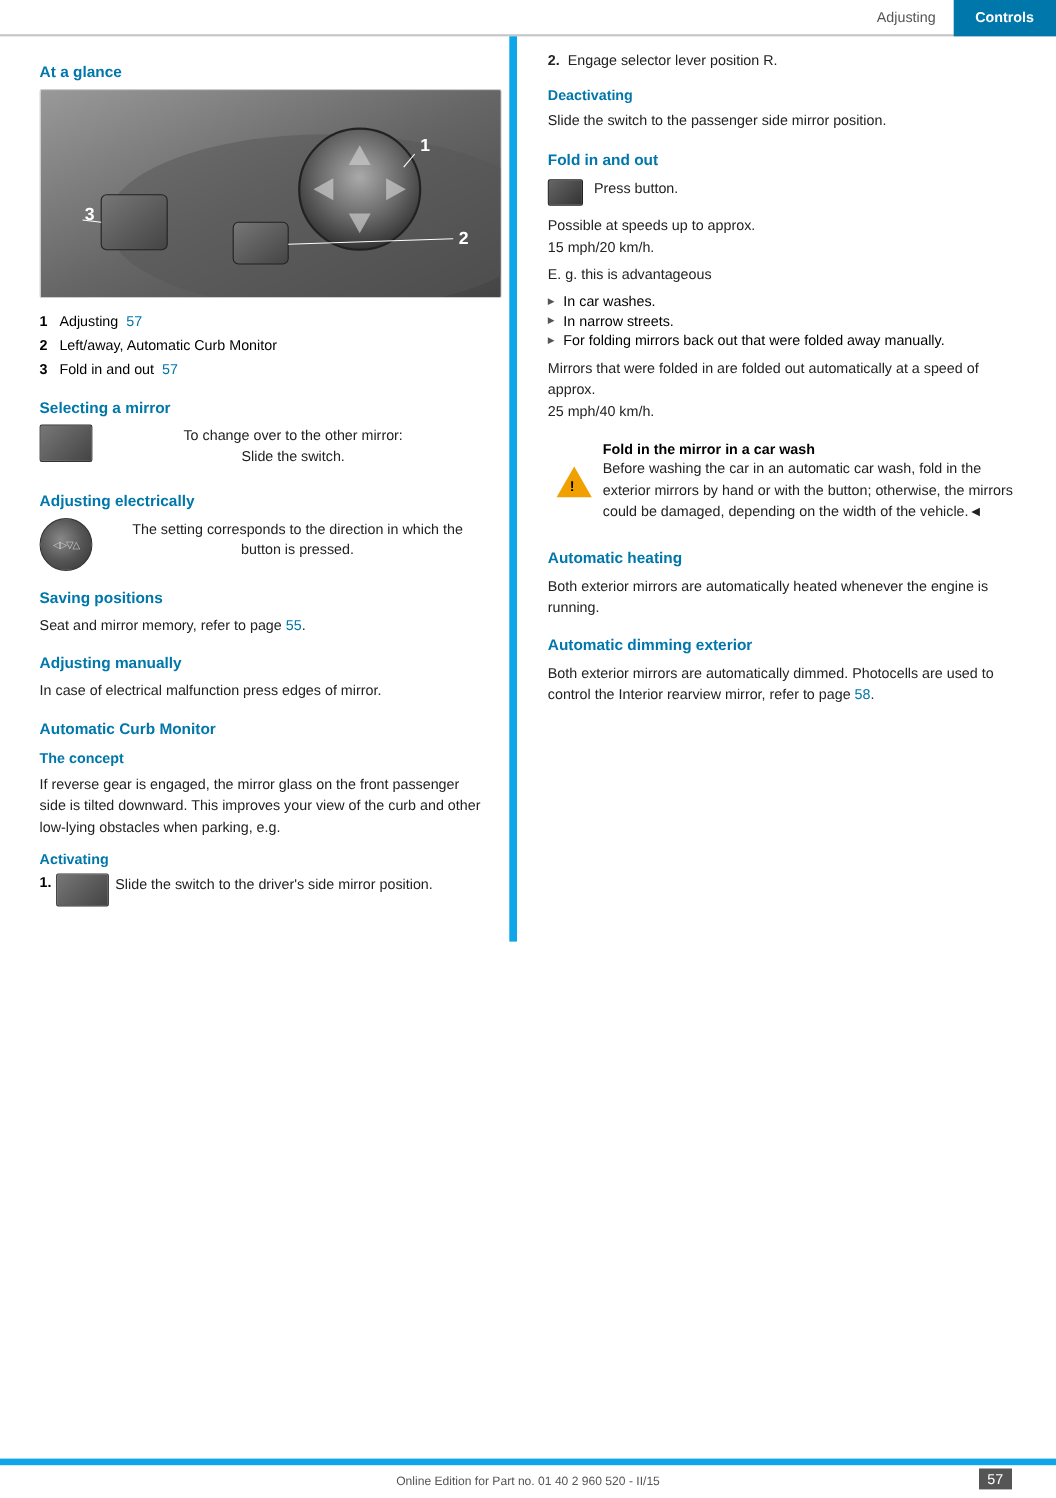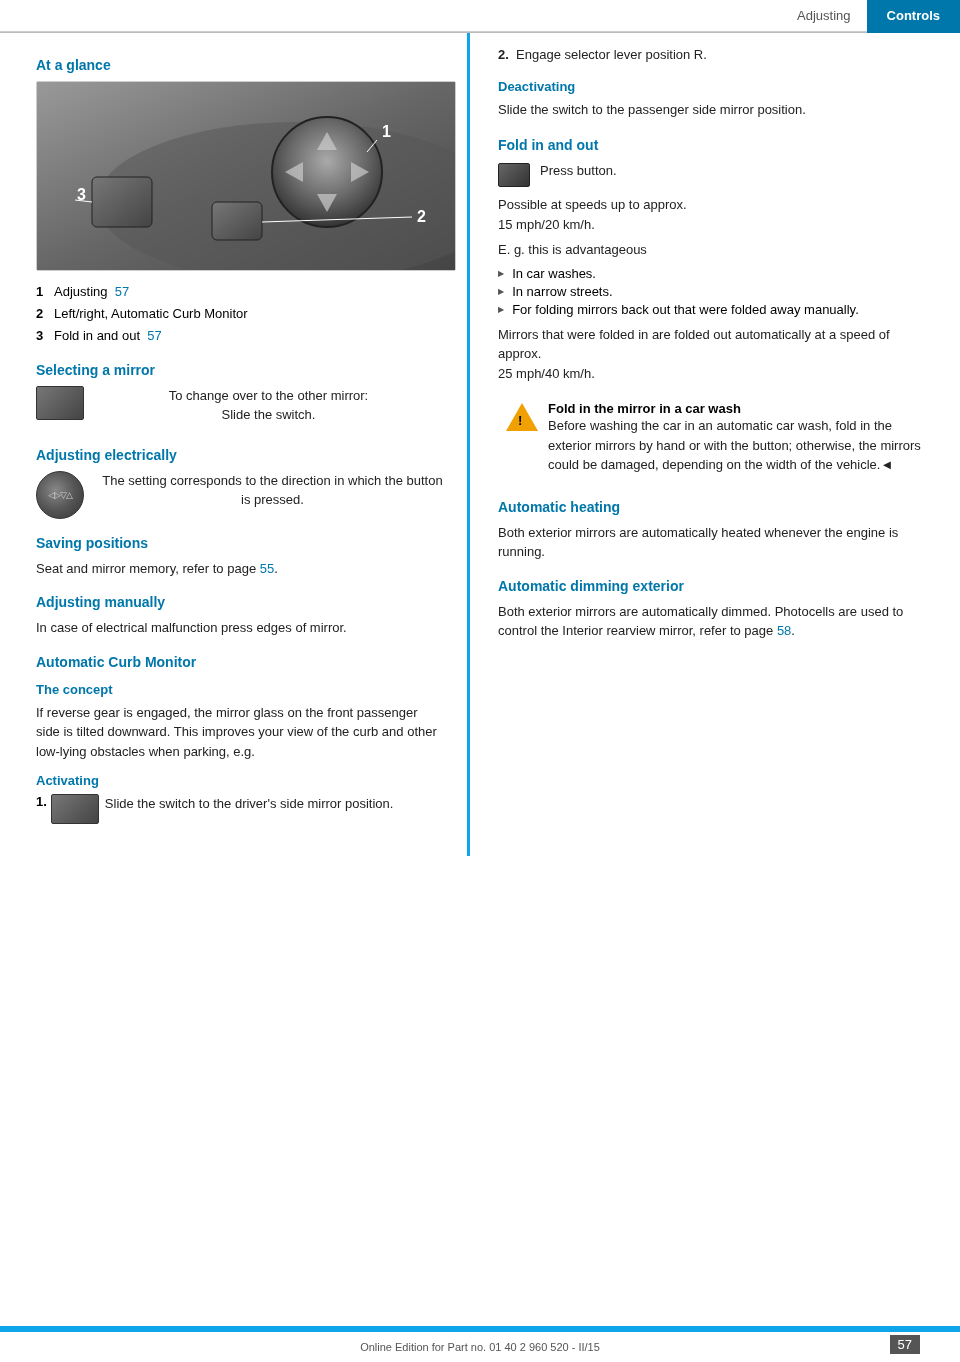--- a/index.html
+++ b/index.html
@@ -43,21 +43,21 @@
     
     .main-content {
       display: flex;
       padding: 0;
     }
 
     
     .left-col {
       width: 470px;
       padding: 24px 24px 24px 36px;
-      border-right: 3px solid #0ea5e9;
+      border-right: 7px solid #0ea5e9;
     }
 
     
     .right-col {
       width: 490px;
       padding: 12px 28px 24px 28px;
     }
 
     
     .section-heading {
@@ -150,21 +150,21 @@
       flex-shrink: 0;
       margin-right: 10px;
     }
     .with-icon .text-area {
       flex: 1;
     }
 
     
     .warning-box {
       display: flex;
-      align-items: flex-start;
+      align-items: center;
       margin: 10px 0;
       padding: 8px;
       border: none;
     }
     .warning-icon {
       width: 32px;
       height: 32px;
       flex-shrink: 0;
       margin-right: 10px;
       position: relative;
@@ -346,21 +346,21 @@
       </svg>
     </div>
 
     <ul class="numbered-list">
       <li>
         <span class="num">1</span>
         <span>Adjusting &nbsp;<span class="blue-link">57</span></span>
       </li>
       <li>
         <span class="num">2</span>
-        <span>Left/right, Automatic Curb Monitor</span>
+        <span>Left/away, Automatic Curb Monitor</span>
       </li>
       <li>
         <span class="num">3</span>
         <span>Fold in and out &nbsp;<span class="blue-link">57</span></span>
       </li>
     </ul>
 
     <div class="section-heading">
       <span>Selecting a mirror</span>
     </div>

